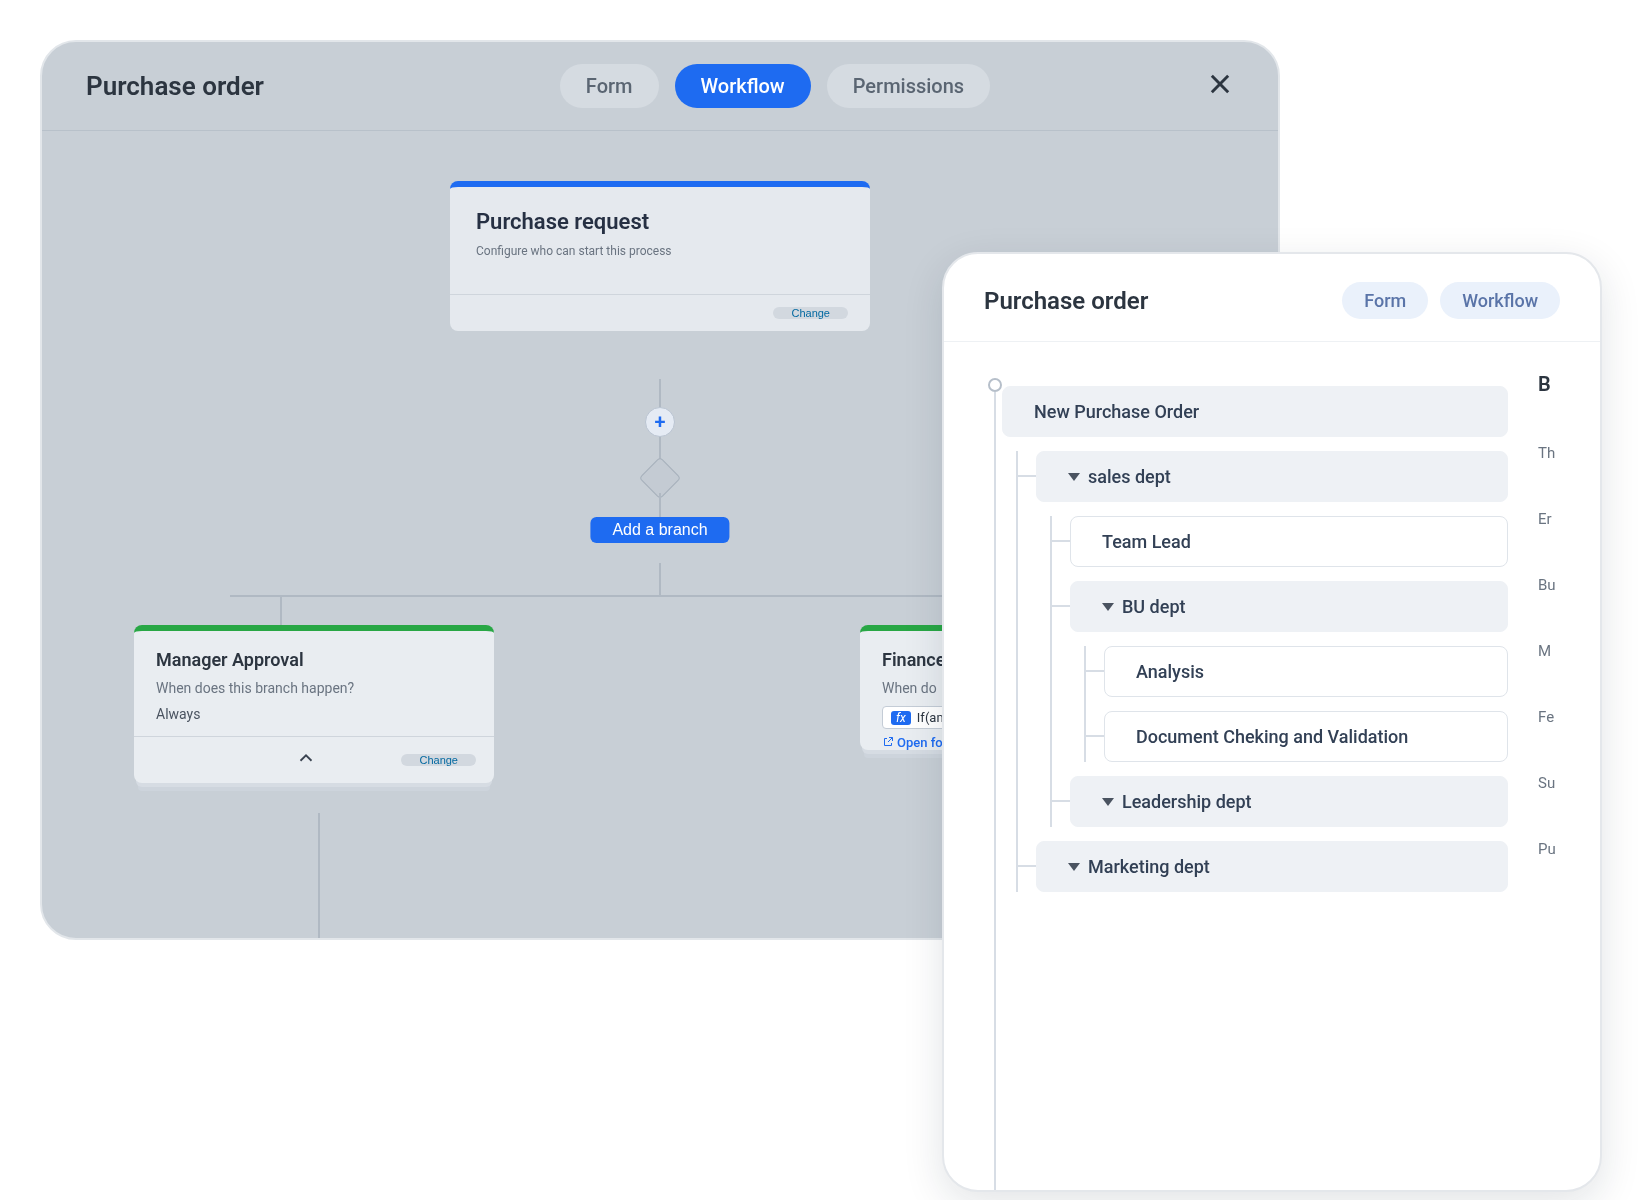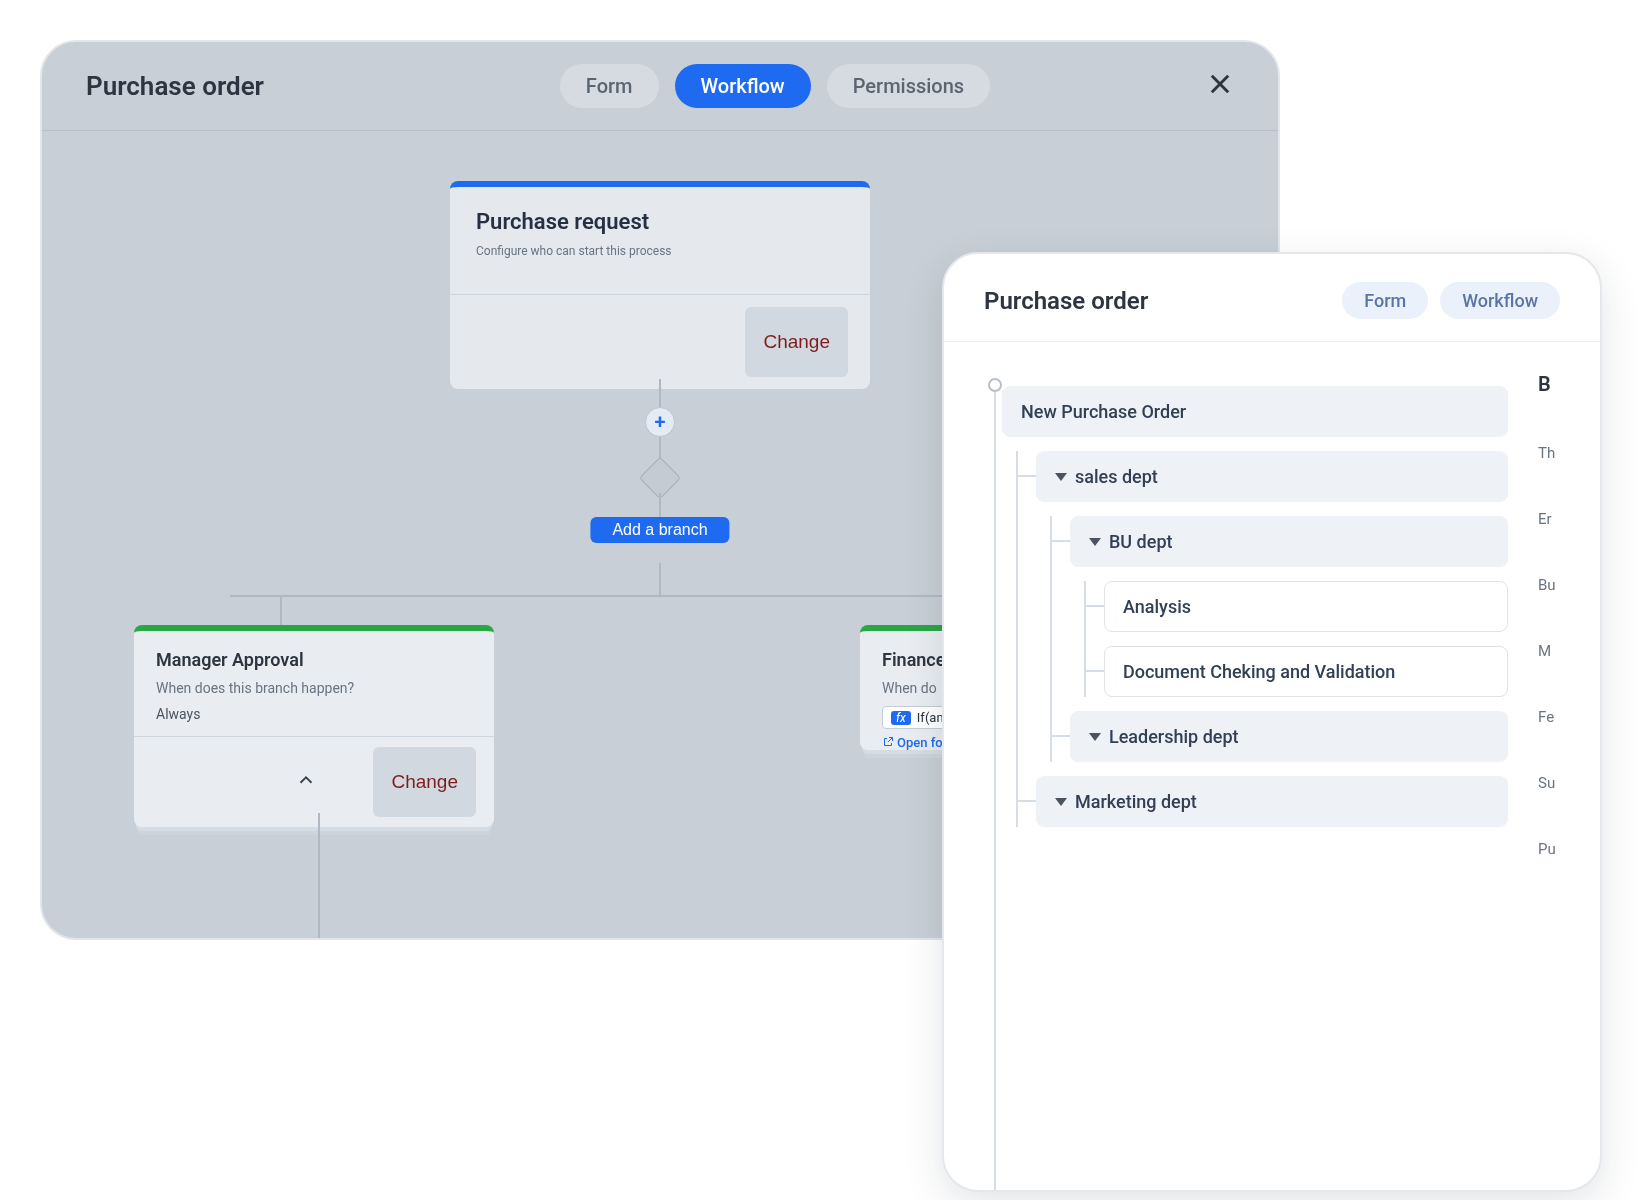--- a/index.html
+++ b/index.html
@@ -44,21 +44,21 @@
   }
   .node-start h3 { font-size: 22px; font-weight: 600; color: #263043; margin-bottom: 10px; }
   .node-start p  { font-size: 12px; color: #6a7481; margin-bottom: 36px; }
   .node-start .change-bar {
     margin: 0 -26px; padding: 12px 22px;
     border-top: 1px solid #cfd5dc;
     display: flex; justify-content: flex-end;
   }
   .btn-grey {
     background: #d2d8df; border: none; border-radius: 6px;
-    padding: 24px 18px; font-size: 19px; font-weight: 500; color: #7f1d1d; cursor: pointer;
+    padding: 0 18px; font-size: 11px; font-weight: 500; color: #0369a1; cursor: pointer;
   }
 
   .v-line { position: absolute; left: 50%; width: 2px; background: #b0b9c3; transform: translateX(-50%); }
   .v-line.l1 { top: 248px; height: 28px; }
   .plus-btn {
     position: absolute; top: 276px; left: 50%; transform: translateX(-50%);
     width: 30px; height: 30px; border-radius: 50%;
     background: #e5ebf4; border: 1px solid #bac4d1;
     display: flex; align-items: center; justify-content: center;
     color: #1e6bf1; font-size: 20px; font-weight: 600; cursor: pointer;
@@ -159,21 +159,21 @@
     position: absolute; left: 4px; top: 6px;
     width: 14px; height: 14px; border: 2px solid #b6bfca; border-radius: 50%; background: #fff;
   }
   .root-line {
     position: absolute; left: 10px; top: 20px;
     width: 1.5px; height: 850px; background: #d7dde5;
   }
 
   .node {
     background: #fff; border: 1.5px solid #dfe4ea; border-radius: 8px;
-    padding: 14px 18px; font-size: 18px; color: #324055; font-weight: 500;
+    padding: 14px 31px; font-size: 18px; color: #324055; font-weight: 500;
     min-height: 48px; display: flex; align-items: center; gap: 8px;
   }
   .node.grey { background: #eef1f5; border-color: #eef1f5; }
   .node .caret {
     width: 0; height: 0; border-left: 6px solid transparent; border-right: 6px solid transparent;
     border-top: 8px solid #4a5360; flex: none;
   }
 
   
   .side-col .stub { font-size: 15px; color: #6a7481; font-weight: 400; margin-top: -4px; }
@@ -267,20 +267,25 @@
           <div class="node grey">
             <span>New Purchase Order</span>
           </div>
           <ul>
             <li>
               <div class="node grey">
                 <span class="caret"></span>
                 <span>sales dept</span>
               </div>
               <ul>
+                <li>
+                  <div class="node">
+                    <span>Team Lead</span>
+                  </div>
+                </li>
                 <li>
                   <div class="node grey">
                     <span class="caret"></span>
                     <span>BU dept</span>
                   </div>
                   <ul>
                     <li>
                       <div class="node">
                         <span>Analysis</span>
                       </div>

